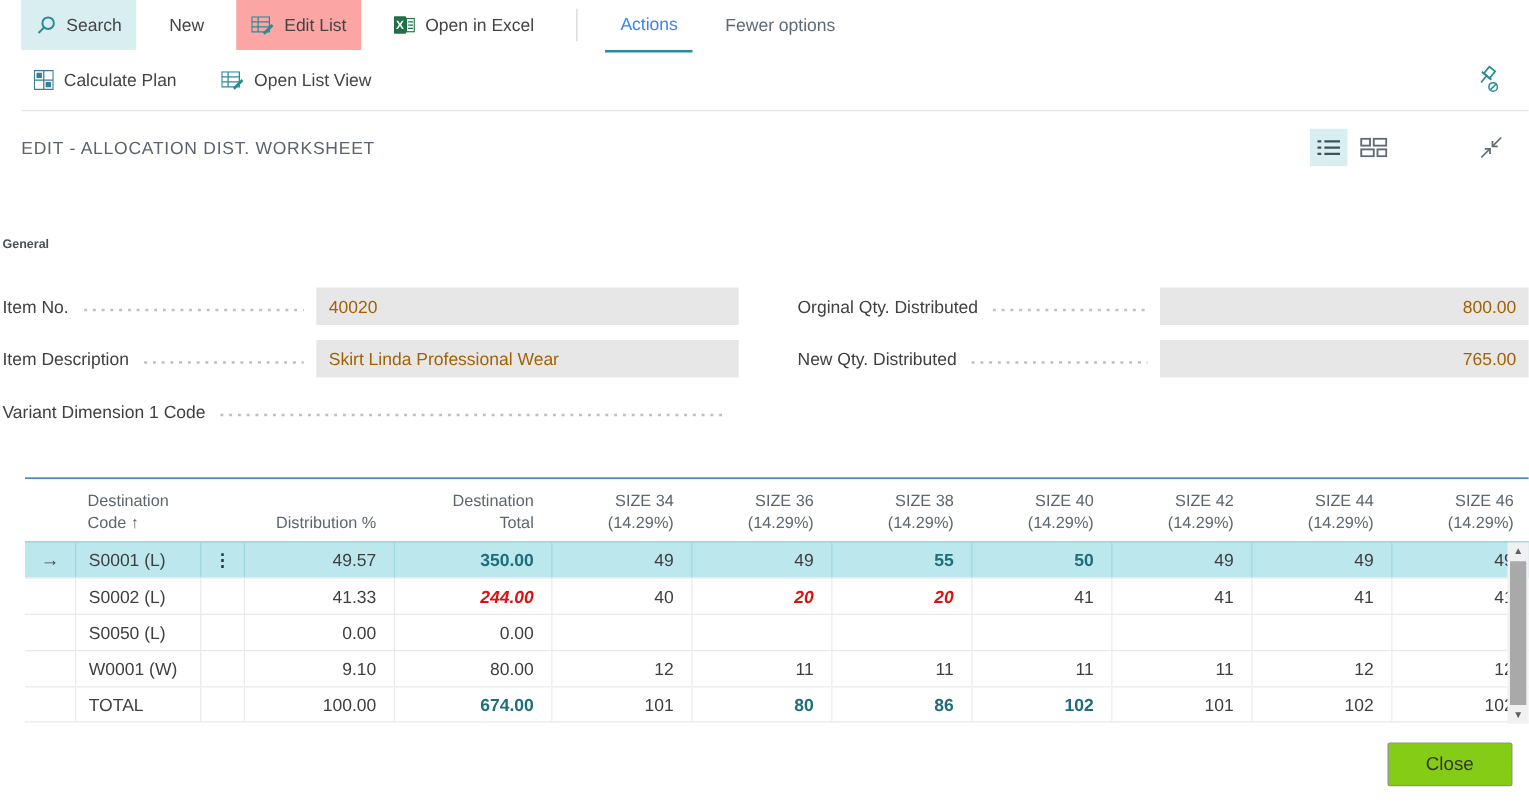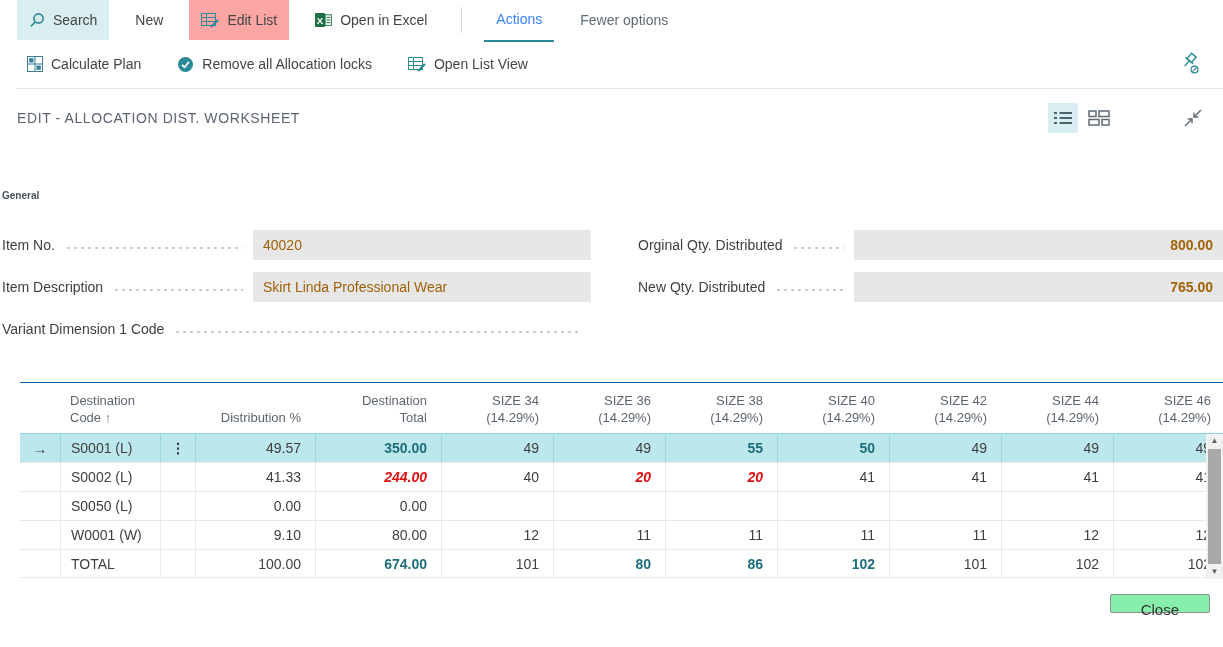--- a/index.html
+++ b/index.html
@@ -34,21 +34,21 @@
   .fields { display:flex; margin-top:29px; }
   .fcol-left { width:591px; }
   .fcol-right { margin-left:45px; flex:1; }
   .frow { display:flex; align-items:center; height:30px; margin-bottom:12px; }
   .flabel { font-size:14px; color:#404040; white-space:nowrap; padding-left:2px; }
   .fdots { flex:1; height:2px; margin:6px 10px 0 10px;
            background-image:radial-gradient(circle, #bdbdbd 1px, transparent 1.3px);
            background-size:7px 2px; background-position:left center; background-repeat:repeat-x; }
   .fbox { width:338px; height:30px; background:#e7e7e7; display:flex; align-items:center;
           padding:0 10px; font-size:14px; color:#a16207; flex-shrink:0; }
-  .fbox.right-val { width:369px; justify-content:flex-end;font-weight:bold; }
+  .fbox.right-val { width:295px; justify-content:flex-end; }
   
   :root { --cols: 40px 100px 35px 120px 126px 112px 112px 112px 112px 112px 112px 112px; }
   .grid { margin-top:26px; position:relative; border-top:1px solid #0369a1;margin-left:20px; }
   .g-head { display:grid; grid-template-columns:var(--cols); height:50px; align-items:end;
             padding-bottom:7px; width:1205px; }
   .h-cell { font-size:13px; color:#5d6670; line-height:17px; cursor:pointer; }
   .h-cell.right { text-align:right; padding-right:14px; }
   .h-cell.left { padding-left:10px; text-align:left; }
   .g-body { width:1205px; }
   .g-row { display:grid; grid-template-columns:var(--cols); height:29px; border-top:1px solid #eaeaea;
@@ -63,22 +63,22 @@
   .g-cell.menu { justify-content:center; padding:0; color:#333; font-size:14px; font-weight:700; letter-spacing:0; }
   .g-cell.teal { color:#1d6e7a; font-weight:700; }
   .g-cell.red { color:#dd1111; font-weight:700; font-style:italic; }
   
   .vscroll { position:absolute; right:0; top:51px; width:17px; height:145px; background:#f1f1f1;
              display:flex; flex-direction:column; align-items:center; }
   .vs-arrow { font-size:8px; color:#606060; line-height:14px; height:14px; cursor:pointer; }
   .vs-thumb { width:13px; flex:1; margin:1px 0; background:#a9a9a9; cursor:pointer; }
   
   .footer { display:flex; justify-content:flex-end; padding:16px 13px 0 0; }
-  .close-btn { background:#86efac; border:1px solid #8f8f8f; border-radius:2px; font-size:15px;
-               color:#333; padding:6px 30px; height:19px; cursor:pointer;
+  .close-btn { background:#84cc16; border:1px solid #8f8f8f; border-radius:2px; font-size:15px;
+               color:#333; padding:6px 30px; height:35px; cursor:pointer;
                font-family:"Liberation Sans", sans-serif; }
   svg { display:block; }
 </style>
 </head>
 <body>
 
 <div class="toolbar1">
   <div class="tb-item chip-teal">
     <span>
       <svg width="16" height="16" viewBox="0 0 16 16" fill="none" stroke="#2b8a97" stroke-width="1.6">
@@ -126,29 +126,20 @@
     <span>
       <svg width="16" height="16" viewBox="0 0 16 16">
         <rect x="0.5" y="0.5" width="15" height="15" fill="none" stroke="#3a7d99"></rect>
         <line x1="8" y1="0.5" x2="8" y2="15.5" stroke="#3a7d99"></line>
         <line x1="0.5" y1="8" x2="15.5" y2="8" stroke="#3a7d99"></line>
         <rect x="2.2" y="2.2" width="4.3" height="4.3" fill="#3a7d99"></rect>
         <rect x="9.5" y="9.5" width="4.3" height="4.3" fill="#3a7d99"></rect>
       </svg>
     </span>
     <span>Calculate Plan</span>
-  </div>
-  <div class="tb2-item">
-    <span>
-      <svg width="17" height="17" viewBox="0 0 17 17">
-        <circle cx="8.5" cy="8.5" r="7.5" fill="#2b8a97"></circle>
-        <polyline points="5,8.8 7.6,11.2 12,5.8" fill="none" stroke="#fff" stroke-width="1.8"></polyline>
-      </svg>
-    </span>
-    <span>Remove all Allocation locks</span>
   </div>
   <div class="tb2-item">
     <span>
       <svg width="18" height="15" viewBox="0 0 18 15" fill="none" stroke="#2b8a97">
         <rect x="0.5" y="0.5" width="14" height="12"></rect>
         <line x1="0.5" y1="4.5" x2="14.5" y2="4.5"></line>
           <line x1="0.5" y1="8.5" x2="14.5" y2="8.5"></line>
         <line x1="5.5" y1="0.5" x2="5.5" y2="12.5"></line>
         <line x1="10" y1="14" x2="17" y2="7" stroke-width="2.2"></line>
       </svg>

